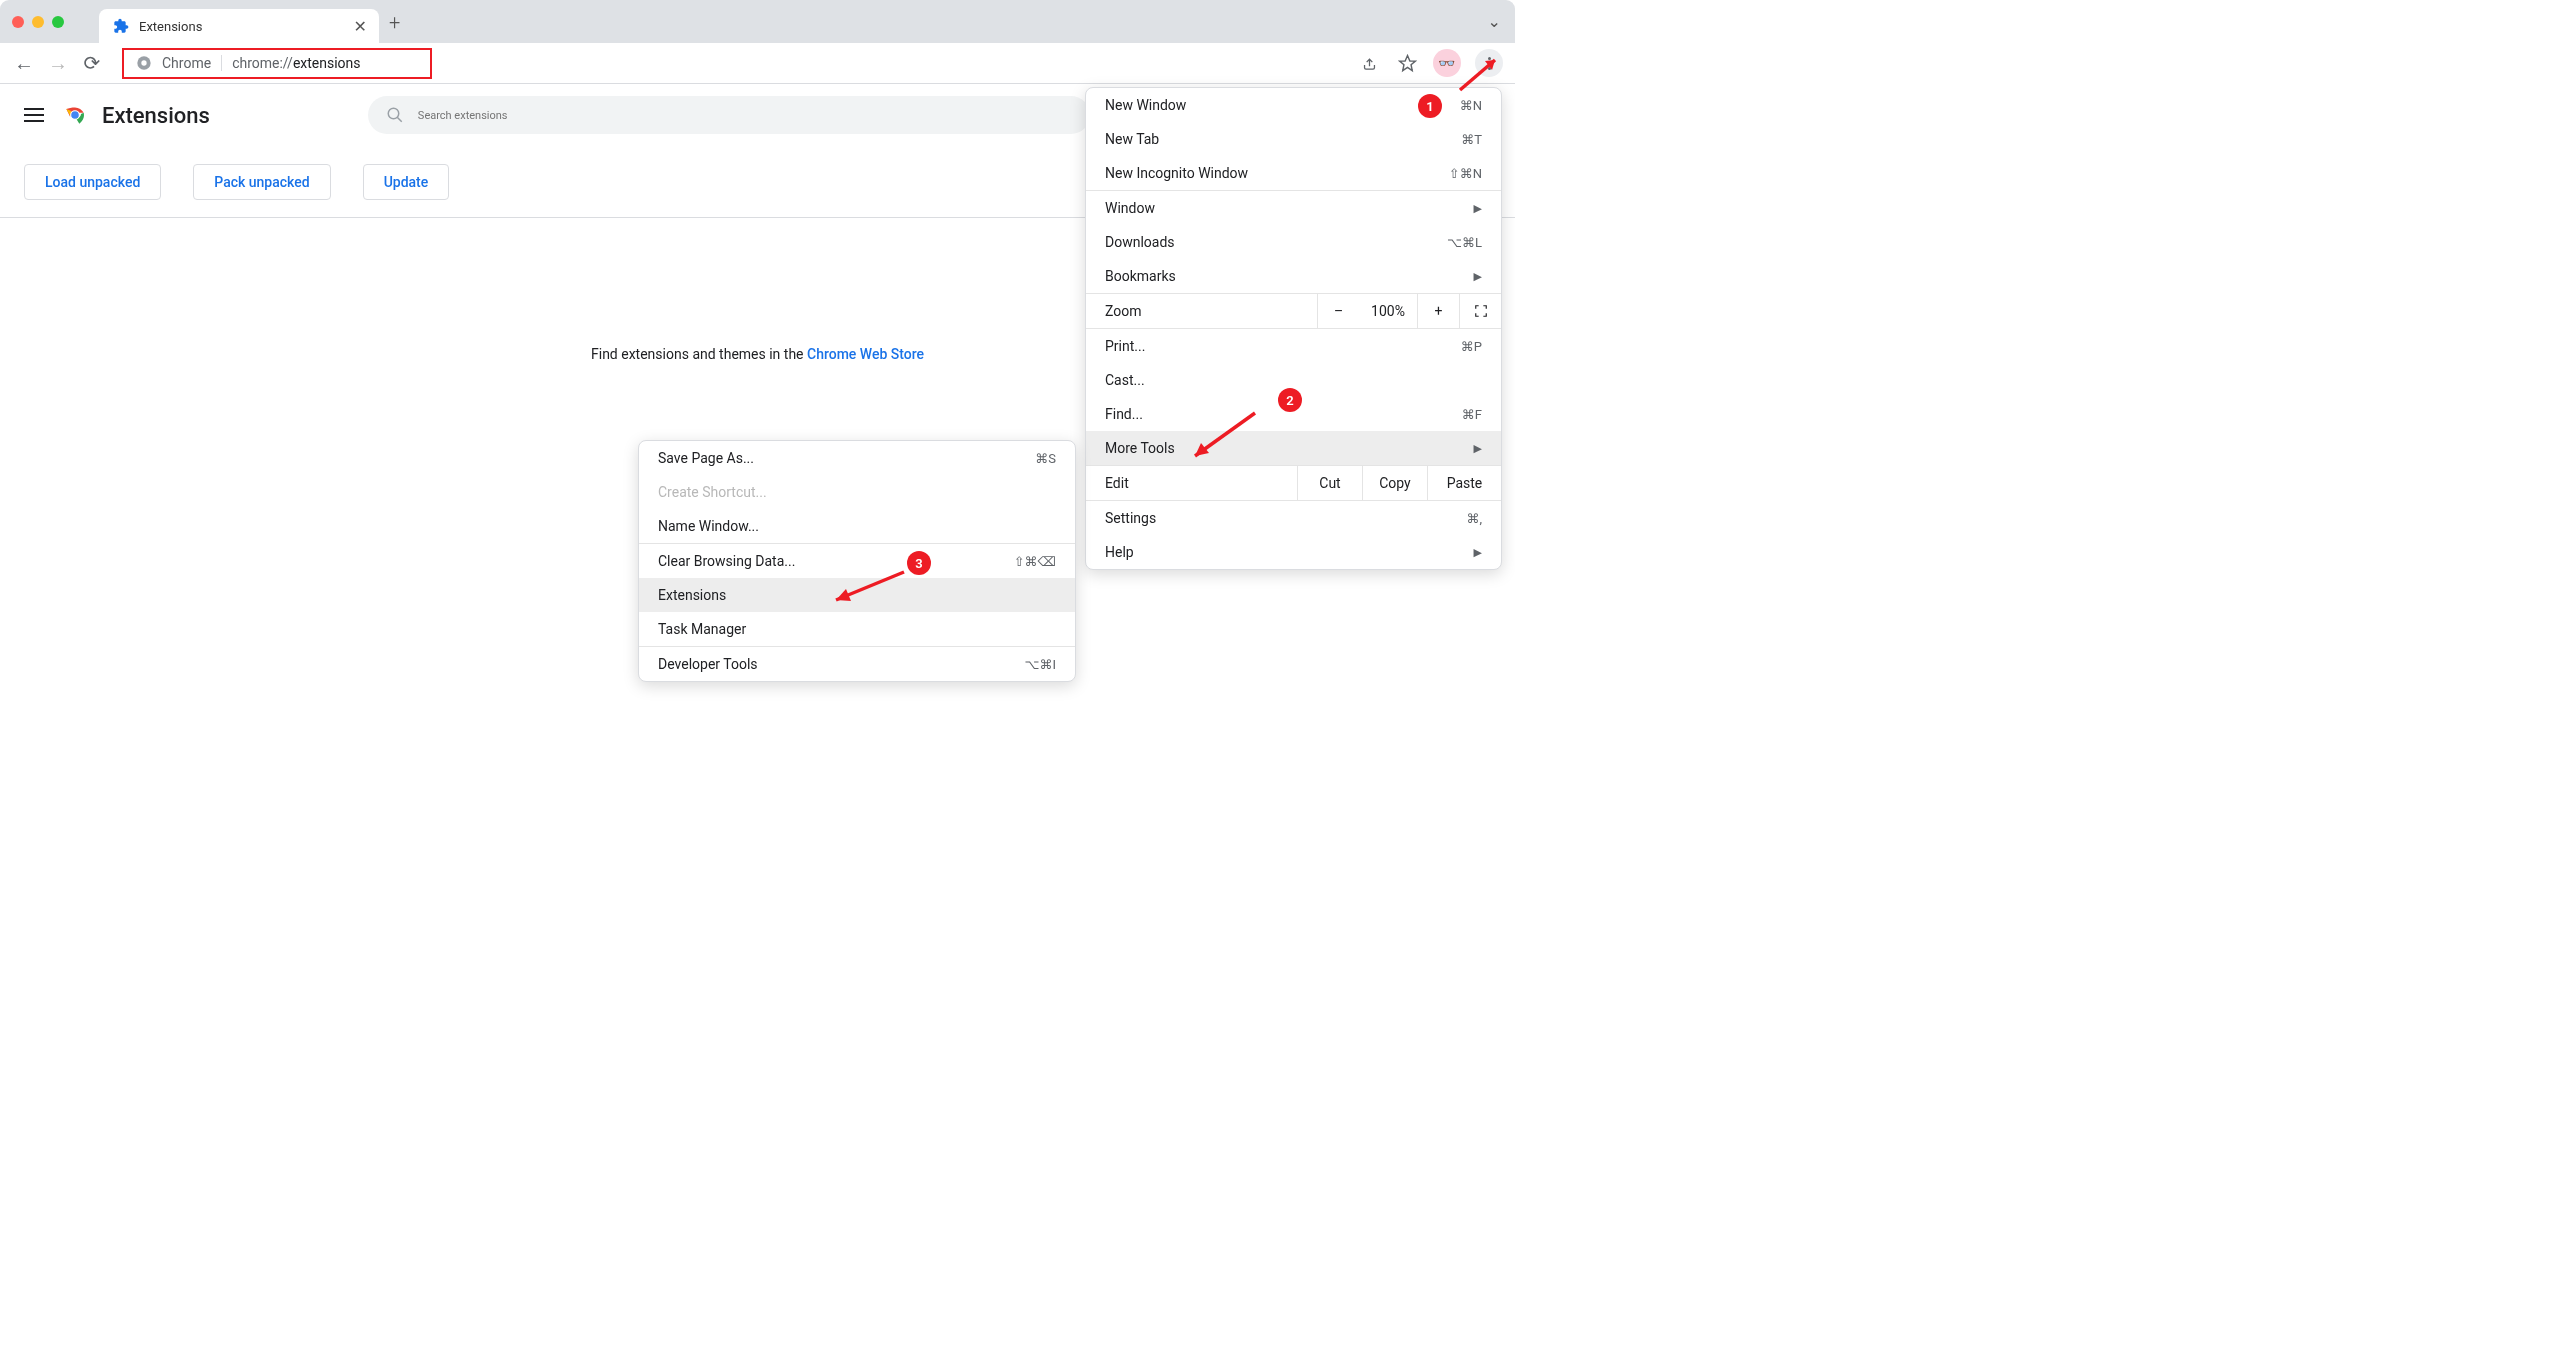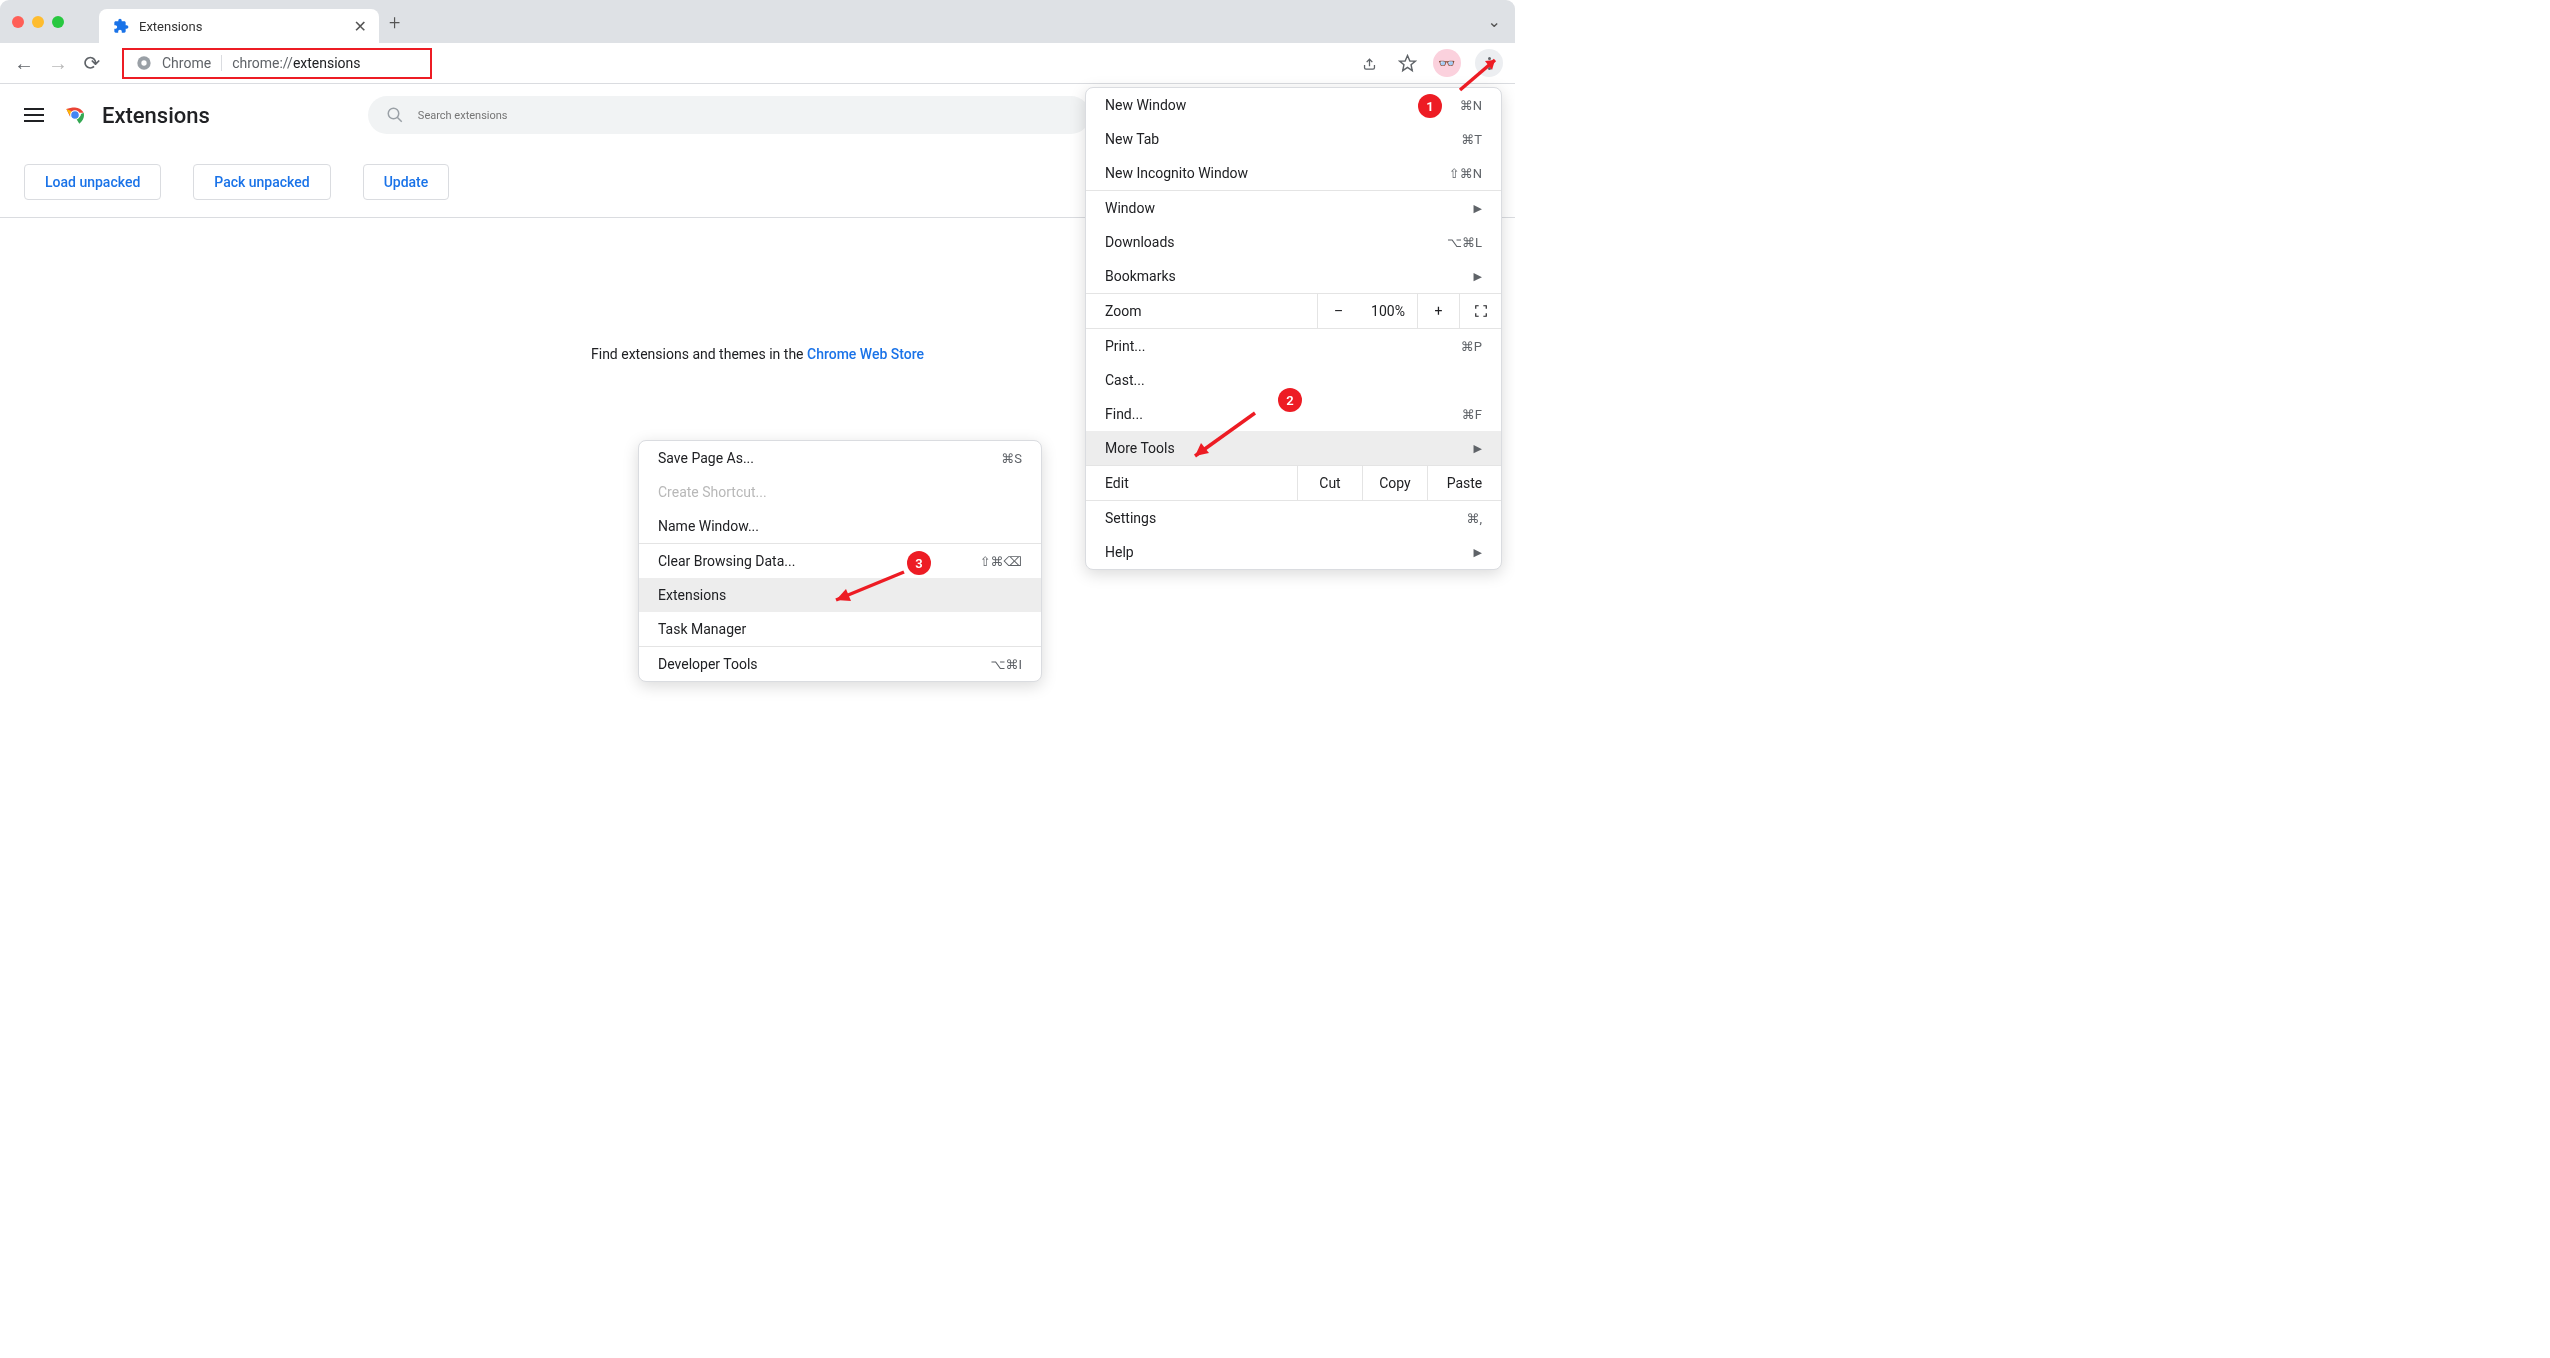--- a/index.html
+++ b/index.html
@@ -62,21 +62,21 @@
 .zoom-row { height:36px; display:flex; align-items:center; border-top:1px solid #e4e4e4; border-bottom:1px solid #e4e4e4;}
 .zoom-label { padding-left:19px; flex:1;}
 .zoom-cell { width:42px; height:36px; display:flex; align-items:center; justify-content:center; border-left:1px solid #e4e4e4; font-size:14px;}
 .zoom-pct { width:58px; border-left:none;}
 .zoom-full { width:42px;}
 .edit-row { height:36px; display:flex; align-items:center; border-top:1px solid #e4e4e4; border-bottom:1px solid #e4e4e4;}
 .edit-label { padding-left:19px; flex:1;}
 .edit-cell { width:65px; height:36px; display:flex; align-items:center; justify-content:center; border-left:1px solid #e4e4e4;}
 .edit-cell.paste{width:74px;}
 
-.menu-sub { top:440px; left:638px; width:404px; }
+.menu-sub { top:440px; left:638px; width:438px; }
 .menu-item.disabled { color:#b8b8b8;}
 
 
 .anno-circle { position:absolute; width:24px; height:24px; border-radius:50%; background:#ed1c24; color:#fff; font-weight:600; font-size:13px; display:flex; align-items:center; justify-content:center; z-index:999;}
 .anno-arrow { position:absolute; z-index:998;}
 
 svg { display:block; }
 </style>
 </head>
 <body>

